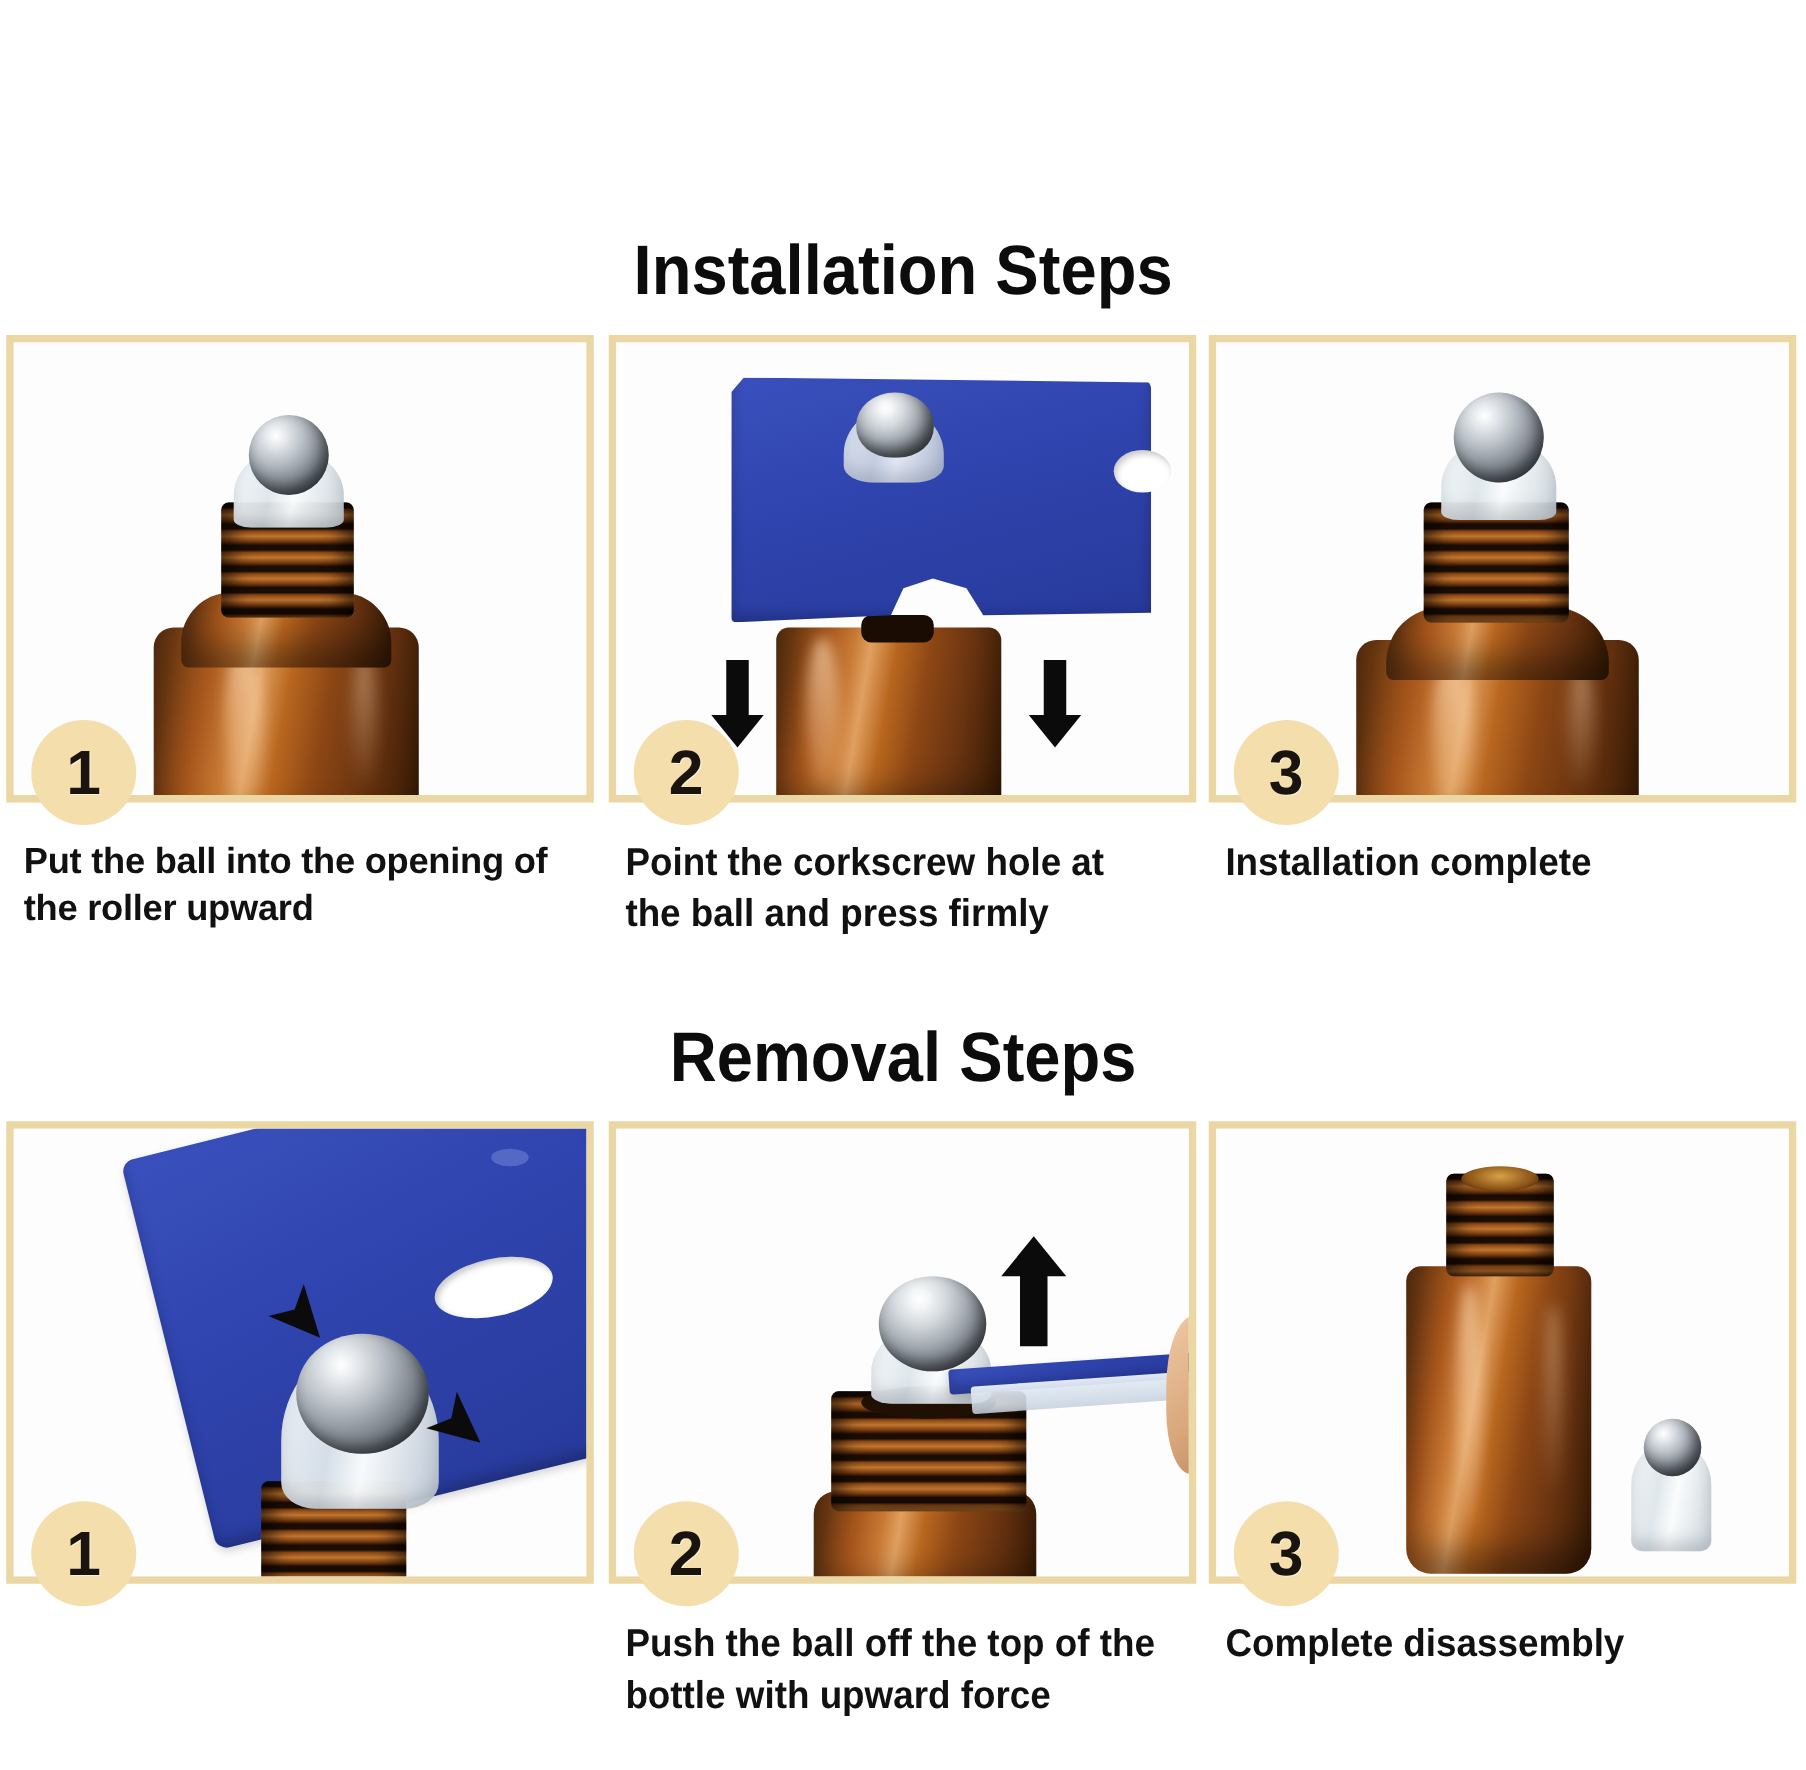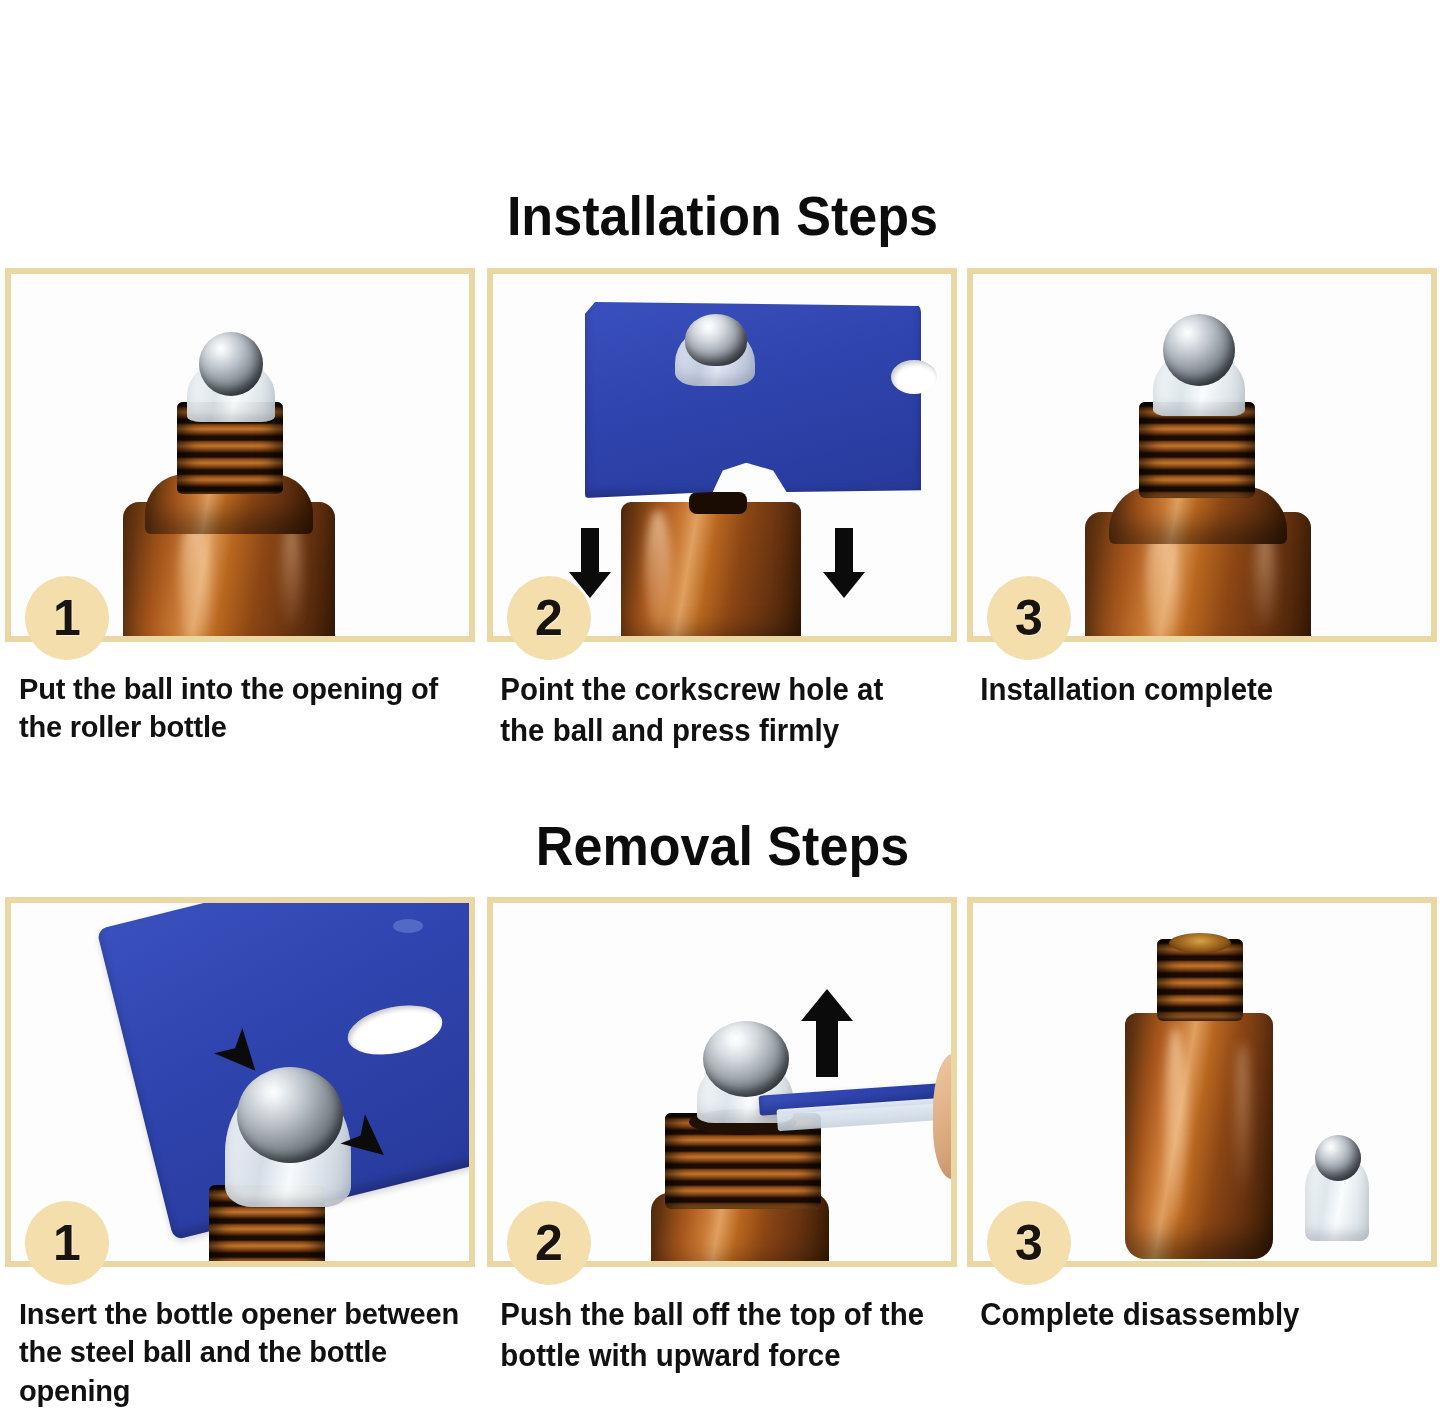--- a/index.html
+++ b/index.html
@@ -268,21 +268,21 @@
           <div class="bottle-body" style="left:134px; top:200px; width:168px; height:60px; border-radius:40px 40px 6px 6px;"></div>
 
           <div class="neck" style="left:166px; top:128px; width:106px; height:92px;"></div>
 
           <div class="housing" style="left:176px; top:86px; width:88px; height:62px;"></div>
 
           <div class="steel-ball" style="left:188px; top:58px; width:64px; height:64px;"></div>
         </div>
         <div class="step-badge">1</div>
       </div>
-      <div class="caption wide">Put the ball into the opening of the roller bottle</div>
+      <div class="caption wide">Put the ball into the opening of the roller upward</div>
     </div>
 
     <div class="panel-cell c1">
       <div class="photo-frame">
         <div class="photo-inner">
 
           <div class="bottle-body" style="left:128px; top:228px; width:180px; height:150px; border-radius:10px 10px 8px 8px;"></div>
           <div class="bottle-gloss" style="left:152px; top:236px; width:26px; height:120px; position:absolute;"></div>
 
           <div style="position:absolute; left:196px; top:218px; width:58px; height:22px; background:#1A0B03; border-radius:8px;"></div>
@@ -349,21 +349,20 @@
           <div class="housing" style="left:214px; top:174px; width:126px; height:130px;
                       border-radius:50% 50% 22% 22% / 58% 58% 16% 16%;"></div>
 
           <div class="steel-ball" style="left:226px; top:164px; width:106px; height:96px;"></div>
 
           <div class="arrow-diag" style="left:206px; top:120px; transform: rotate(48deg);">➤</div>
           <div class="arrow-diag" style="left:332px; top:206px; transform: rotate(40deg);">➤</div>
         </div>
         <div class="step-badge">1</div>
       </div>
-      <div class="caption wide">Insert the bottle opener between the steel ball and the bottle opening</div>
     </div>
 
     <div class="panel-cell c1">
       <div class="photo-frame">
         <div class="photo-inner">
 
           <div class="bottle-body" style="left:158px; top:290px; width:178px; height:88px; border-radius:18px 18px 6px 6px;"></div>
 
           <div class="neck" style="left:172px; top:210px; width:156px; height:96px;"></div>
           <div style="position:absolute; left:196px; top:206px; width:108px; height:26px;

